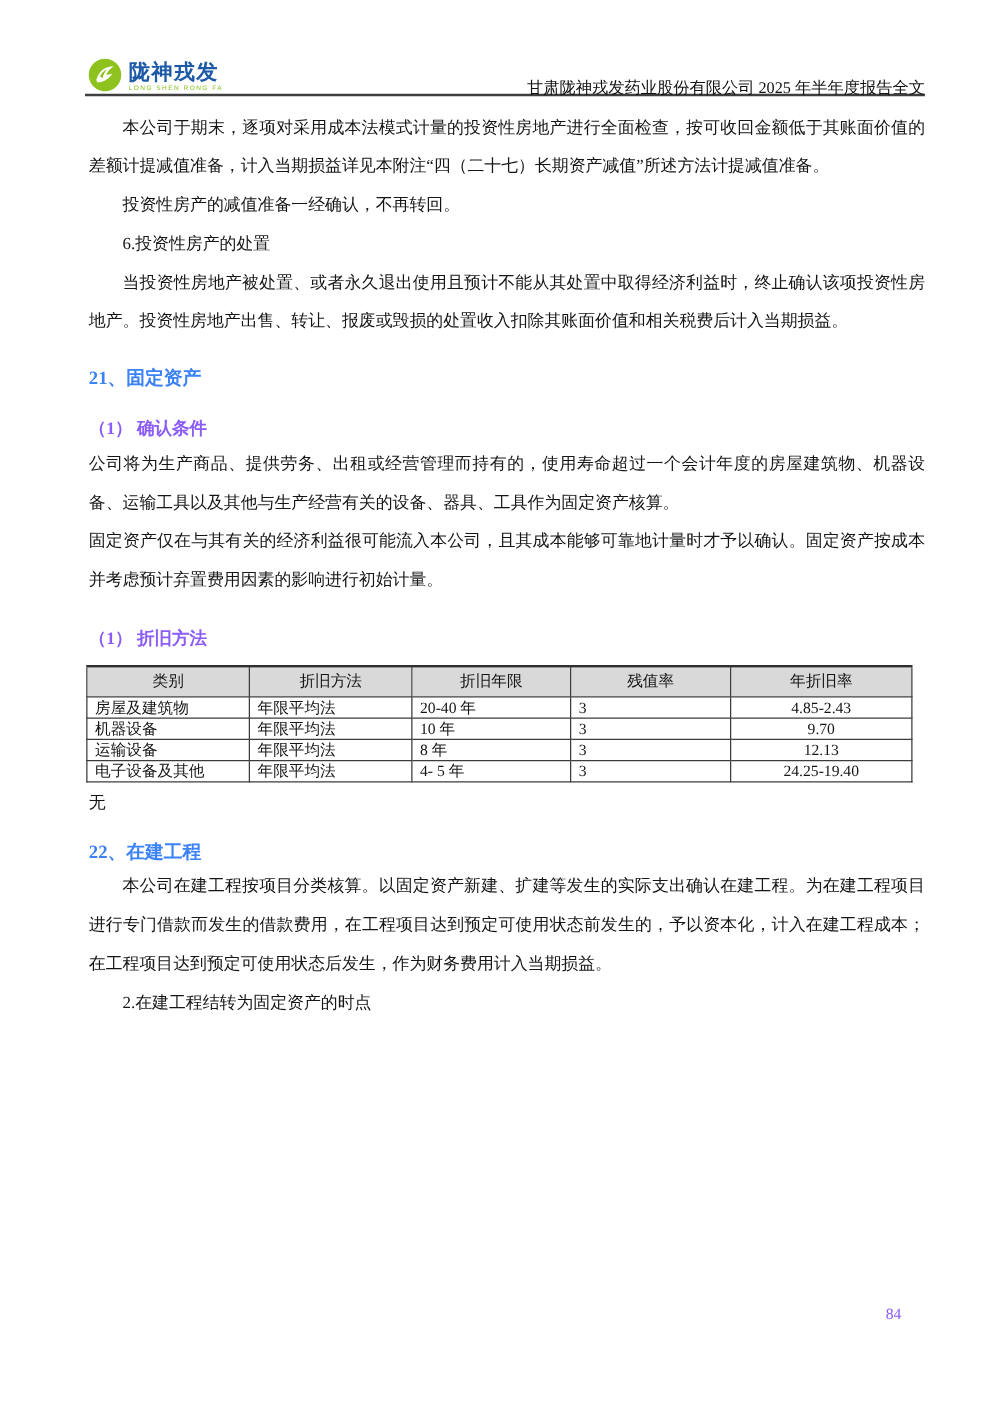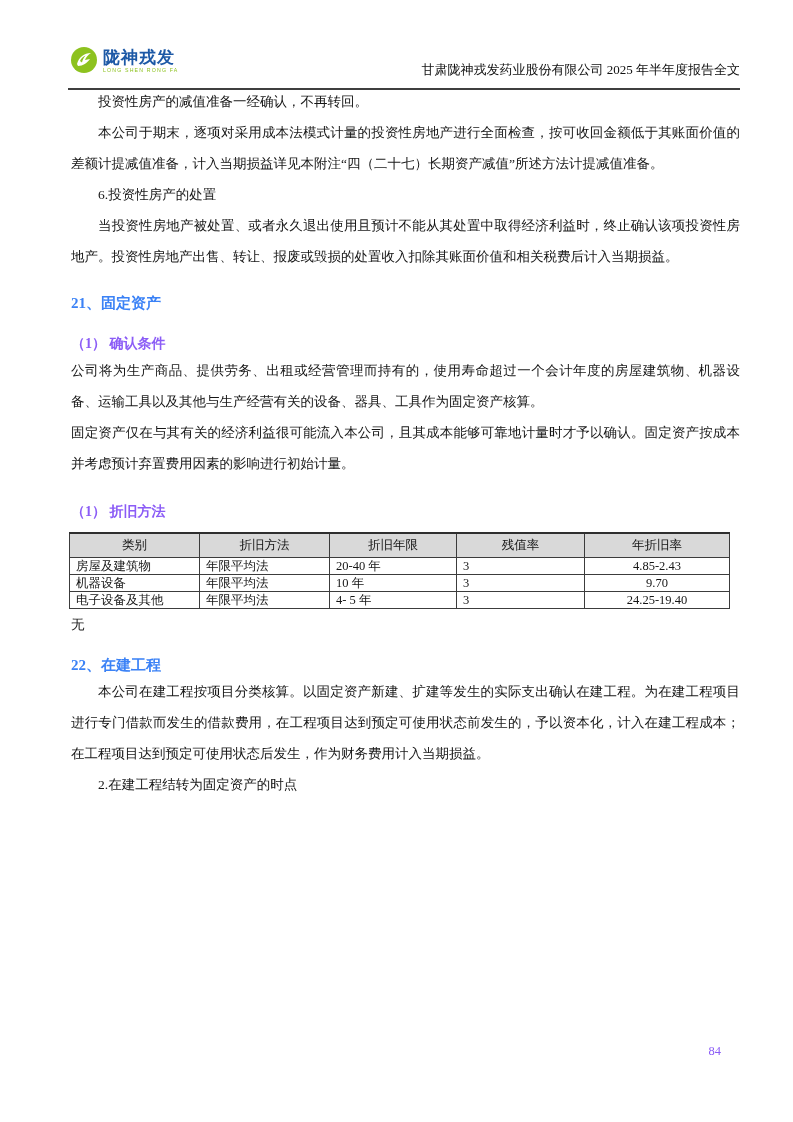--- a/index.html
+++ b/index.html
@@ -10,21 +10,21 @@
     height: 1122px;
     background: #ffffff;
     font-family: "Liberation Serif", "DejaVu Serif", serif;
     color: #151515;
     overflow: hidden;
   }
   
   .hdr {
     position: absolute;
     left: 68px; right: 53px; top: 0;
-    height: 90px;
+    height: 77px;
     border-bottom: 2px solid #3f3f3f;
   }
   .hdr-logo {
     position: absolute;
     left: 2px; top: 46px;
     display: flex; align-items: flex-start;
   }
   .hdr-emblem { width: 28px; height: 28px; margin-right: 5px; }
   .hdr-logo-txt { display: flex; flex-direction: column; padding-top: 3px; }
   .hdr-logo-cn {
@@ -117,23 +117,23 @@
       <div class="hdr-logo-txt">
         <span class="hdr-logo-cn">陇神戎发</span>
         <span class="hdr-logo-en">LONG SHEN RONG FA</span>
       </div>
     </div>
     <div class="hdr-title">甘肃陇神戎发药业股份有限公司 2025 年半年度报告全文</div>
   </div>
 
   <div class="content">
 
+    <p class="body indent mt12">本公司于期末，逐项对采用成本法模式计量的投资性房地产进行全面检查，按可收回金额低于其账面价值的差额计提减值准备，计入当期损益详见本附注“四（二十七）长期资产减值”所述方法计提减值准备。</p>
+
     <p class="body indent mt3">投资性房产的减值准备一经确认，不再转回。</p>
-
-    <p class="body indent mt12">本公司于期末，逐项对采用成本法模式计量的投资性房地产进行全面检查，按可收回金额低于其账面价值的差额计提减值准备，计入当期损益详见本附注“四（二十七）长期资产减值”所述方法计提减值准备。</p>
 
     <p class="body indent mt0">6.投资性房产的处置</p>
 
     <p class="body indent mt0">当投资性房地产被处置、或者永久退出使用且预计不能从其处置中取得经济利益时，终止确认该项投资性房地产。投资性房地产出售、转让、报废或毁损的处置收入扣除其账面价值和相关税费后计入当期损益。</p>
 
     <h2 class="h-major mt20">21、固定资产</h2>
 
     <h3 class="h-sub mt19">（1） 确认条件</h3>
 
     <p class="body mt6">公司将为生产商品、提供劳务、出租或经营管理而持有的，使用寿命超过一个会计年度的房屋建筑物、机器设备、运输工具以及其他与生产经营有关的设备、器具、工具作为固定资产核算。</p>
@@ -168,20 +168,27 @@
           <td class="center">4.85-2.43</td>
         </tr>
         <tr>
           <td>机器设备</td>
           <td>年限平均法</td>
           <td>10 年</td>
           <td>3</td>
           <td class="center">9.70</td>
         </tr>
         <tr>
+          <td>运输设备</td>
+          <td>年限平均法</td>
+          <td>8 年</td>
+          <td>3</td>
+          <td class="center">12.13</td>
+        </tr>
+        <tr>
           <td>电子设备及其他</td>
           <td>年限平均法</td>
           <td>4- 5 年</td>
           <td>3</td>
           <td class="center">24.25-19.40</td>
         </tr>
       </tbody>
     </table>
 
     <p class="body mt11">无</p>

